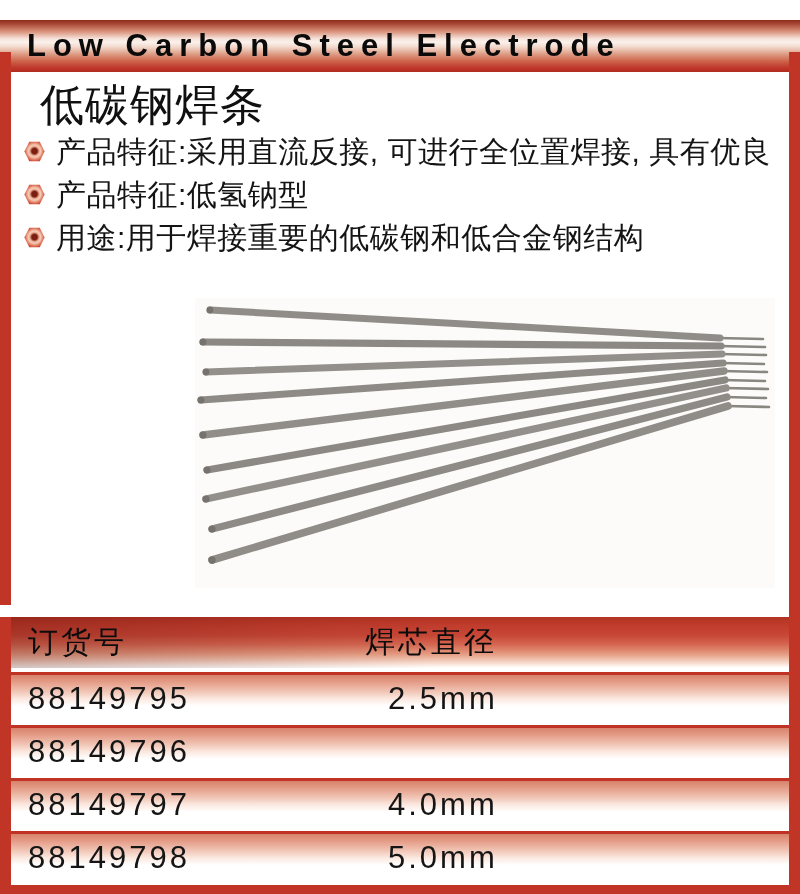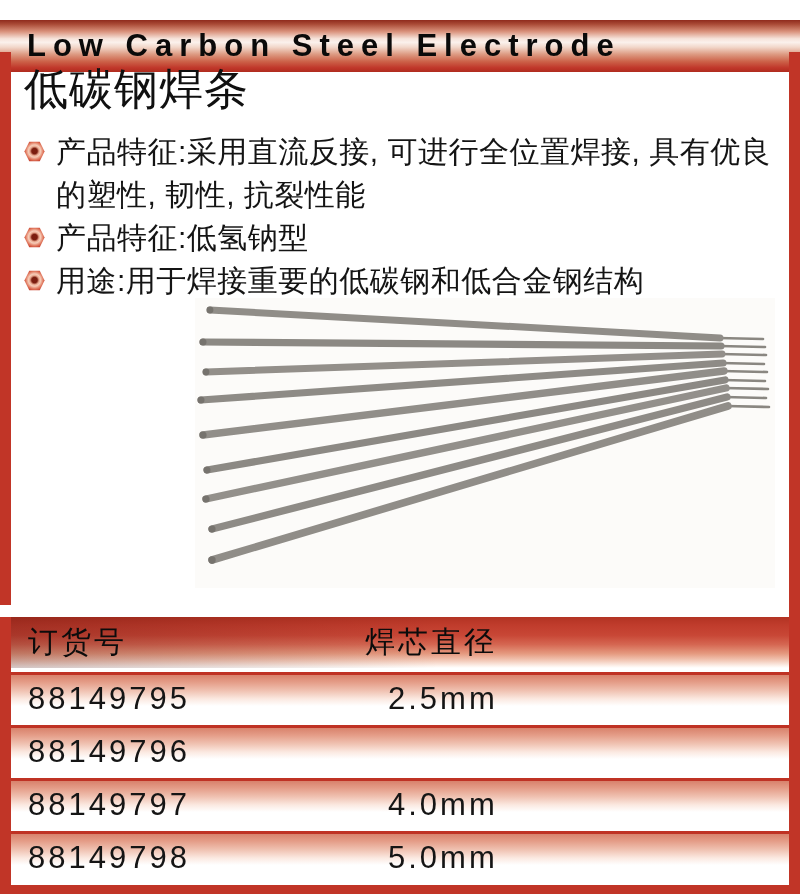--- a/index.html
+++ b/index.html
@@ -22,21 +22,21 @@
     letter-spacing:7px;color:#0a0a0a;white-space:nowrap;
   }
   
   .vborder{position:absolute;width:11px;background:#c13527;}
   .b-left-top{left:0;top:52px;height:553px;}
   .b-left-bottom{left:0;top:617px;height:277px;}
   .b-right{left:789px;top:52px;height:842px;}
   .bottombar{position:absolute;left:0;top:885px;width:800px;height:9px;background:#c13527;}
   
   .zh-title{
-    position:absolute;left:24px;top:60px;margin:0;
+    position:absolute;left:24px;top:60px;margin:16px;
     font-size:44px;font-weight:400;letter-spacing:1px;color:#101010;
   }
   
   .features{position:absolute;left:24px;top:130px;width:756px;}
   .bullet{display:flex;align-items:flex-start;}
   .hex{
     flex:0 0 auto;width:21px;height:21px;margin:11px 11px 0 0;
     clip-path:polygon(25% 4%,75% 4%,98% 50%,75% 96%,25% 96%,2% 50%);
     background:radial-gradient(circle at 50% 48%,
       #7c1e10 0%,#7c1e10 18%,#e8a88f 30%,#f6cdb9 40%,
@@ -83,21 +83,20 @@
   <div class="vborder b-right"></div>
   <div class="bottombar"></div>
 
   <h2 class="zh-title">低碳钢焊条</h2>
 
   <section class="features">
     <div class="bullet">
       <span class="hex"></span>
       <div class="btext">
         <div>产品特征:采用直流反接, 可进行全位置焊接, 具有优良</div>
-        <div>的塑性, 韧性, 抗裂性能</div>
       </div>
     </div>
     <div class="bullet">
       <span class="hex"></span>
       <div class="btext">
         <div>产品特征:低氢钠型</div>
       </div>
     </div>
     <div class="bullet">
       <span class="hex"></span>

